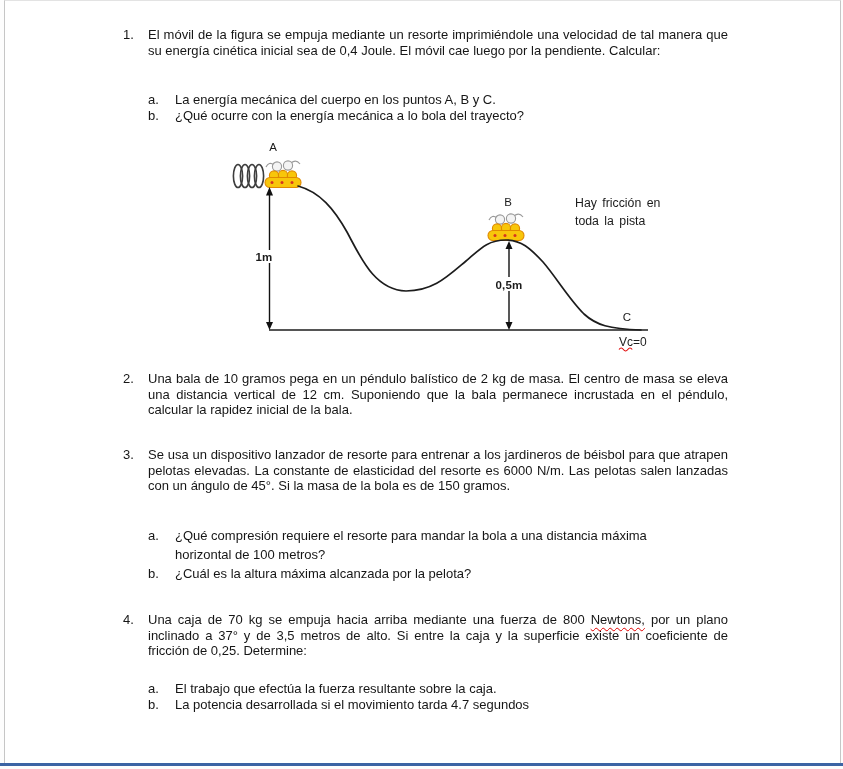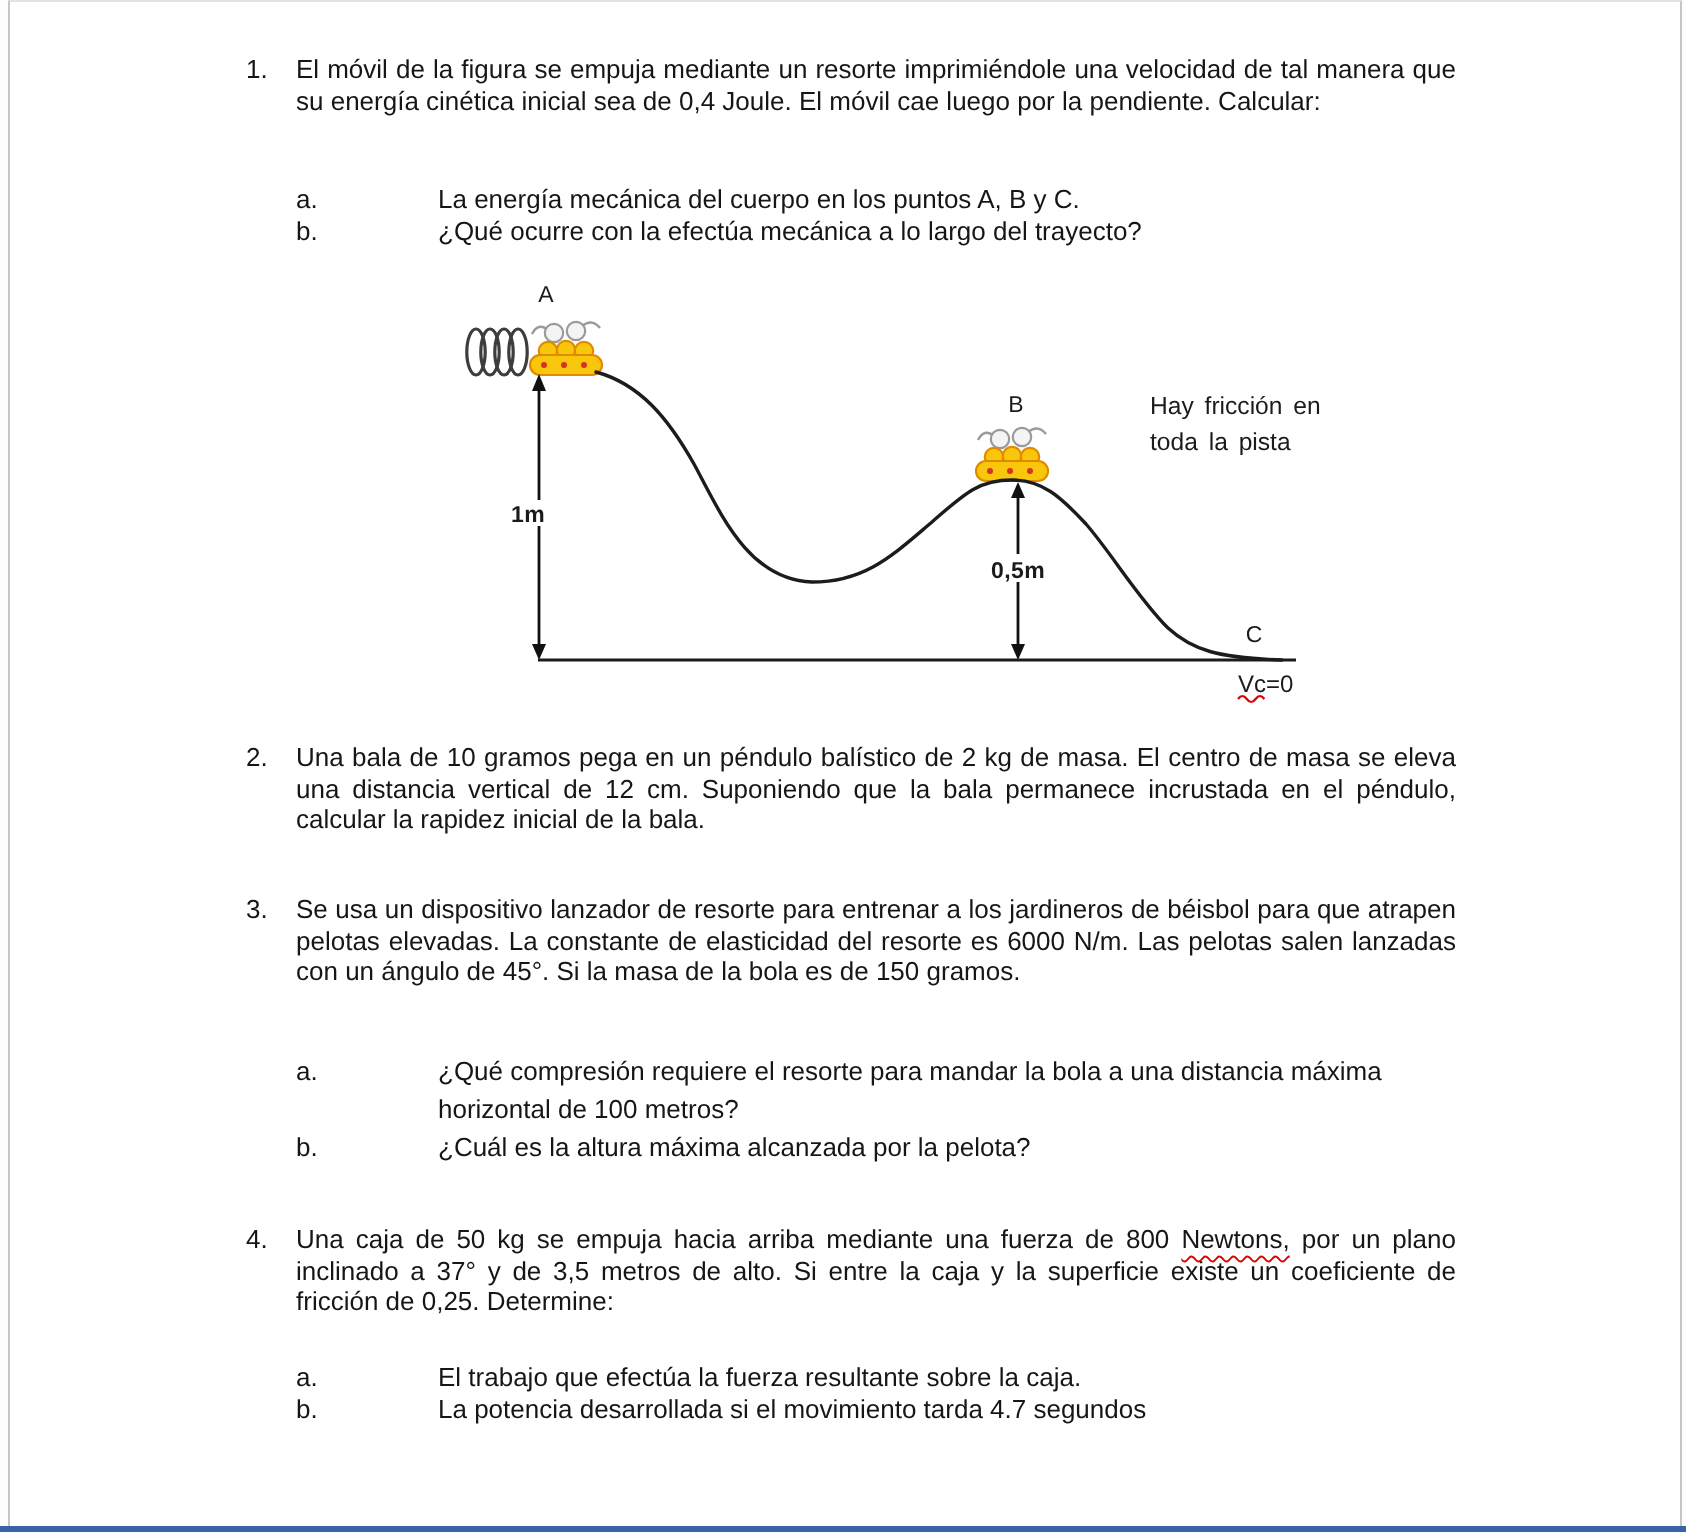--- a/index.html
+++ b/index.html
@@ -29,21 +29,21 @@
   .problem{
     position:absolute;display:flex;
     font-size:13px;line-height:15.6px;
   }
   .pnum{width:25px;flex:none;}
   .ptext{width:580px;text-align:justify;}
   .items{position:absolute;font-size:13px;line-height:15.6px;}
   .items.loose{line-height:19px;}
   .item{display:flex;}
   .iletter{width:27px;flex:none;}
-  .itext{width:490px;margin-left:44px;}
+  .itext{width:490px;}
   .misspell{
     text-decoration:underline wavy var(--misspell);
     text-decoration-thickness:1px;
     text-underline-offset:2.5px;
     text-decoration-skip-ink:none;
   }
   .figure{position:absolute;left:225px;top:135px;}
   svg text{font-family:"Liberation Sans","DejaVu Sans",sans-serif;fill:#1b1b1b;}
   .fig-label{font-size:11.5px;}
   .fig-measure{font-size:11.5px;font-weight:600;letter-spacing:.2px;}
@@ -59,21 +59,21 @@
   <div class="pnum">1.</div>
   <div class="ptext">El móvil de la figura se empuja mediante un resorte imprimiéndole una velocidad de tal manera que su energía cinética inicial sea de 0,4 Joule. El móvil cae luego por la pendiente. Calcular:</div>
 </div>
 <div class="items" style="left:148px;top:92px;">
   <div class="item">
     <div class="iletter">a.</div>
     <div class="itext">La energía mecánica del cuerpo en los puntos A, B y C.</div>
   </div>
   <div class="item">
     <div class="iletter">b.</div>
-    <div class="itext">¿Qué ocurre con la efectúa mecánica a lo largo del trayecto?</div>
+    <div class="itext">¿Qué ocurre con la energía mecánica a lo bola del trayecto?</div>
   </div>
 </div>
 
 <div class="figure">
 <svg width="460" height="222" viewBox="0 0 460 222">
   <defs>
     <g id="cart">
       <path d="M2,8 q3,-6 8,-2" stroke="#9a9a9a" stroke-width="1.2" fill="none"></path>
       <path d="M27,4 q5,-4 9,1" stroke="#9a9a9a" stroke-width="1.2" fill="none"></path>
       <circle cx="13" cy="7.5" r="4.6" fill="#f4f4f4" stroke="#9a9a9a" stroke-width="1.1"></circle>
@@ -147,21 +147,21 @@
     <div class="itext">¿Qué compresión requiere el resorte para mandar la bola a una distancia máxima horizontal de 100 metros?</div>
   </div>
   <div class="item">
     <div class="iletter">b.</div>
     <div class="itext">¿Cuál es la altura máxima alcanzada por la pelota?</div>
   </div>
 </div>
 
 <div class="problem" style="left:123px;top:612px;">
   <div class="pnum">4.</div>
-  <div class="ptext"><span>Una caja de 50 kg se empuja hacia arriba mediante una fuerza de 800 </span><span class="misspell">Newtons,</span><span> por un plano inclinado a 37° y de 3,5 metros de alto. Si entre la caja y la superficie existe un coeficiente de fricción de 0,25. Determine:</span></div>
+  <div class="ptext"><span>Una caja de 70 kg se empuja hacia arriba mediante una fuerza de 800 </span><span class="misspell">Newtons,</span><span> por un plano inclinado a 37° y de 3,5 metros de alto. Si entre la caja y la superficie existe un coeficiente de fricción de 0,25. Determine:</span></div>
 </div>
 <div class="items" style="left:148px;top:681px;">
   <div class="item">
     <div class="iletter">a.</div>
     <div class="itext">El trabajo que efectúa la fuerza resultante sobre la caja.</div>
   </div>
   <div class="item">
     <div class="iletter">b.</div>
     <div class="itext">La potencia desarrollada si el movimiento tarda 4.7 segundos</div>
   </div>

